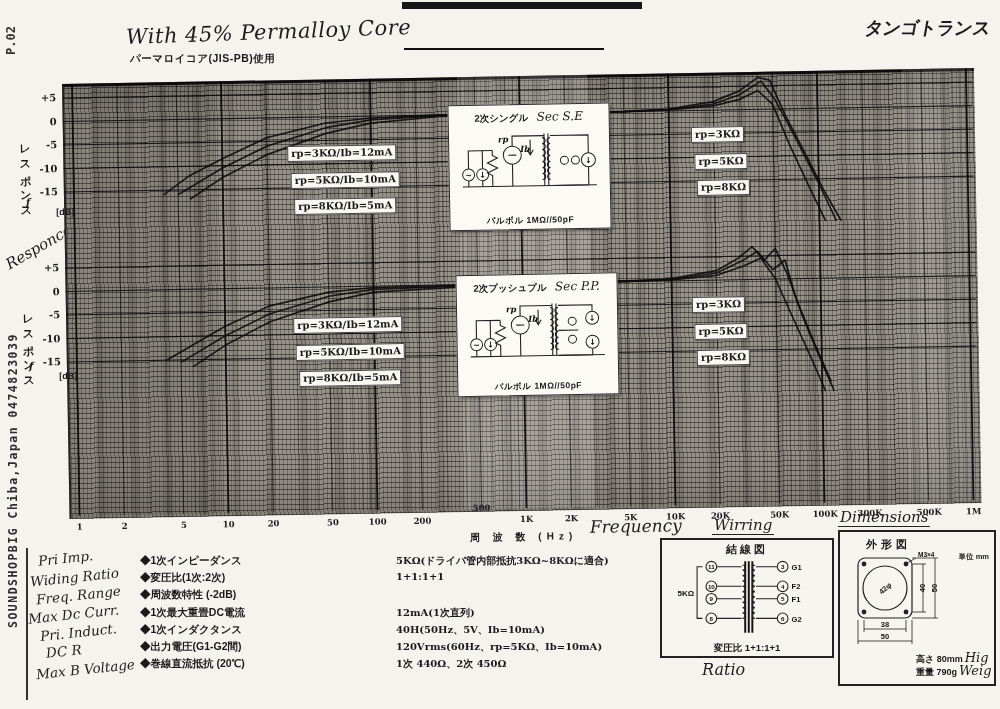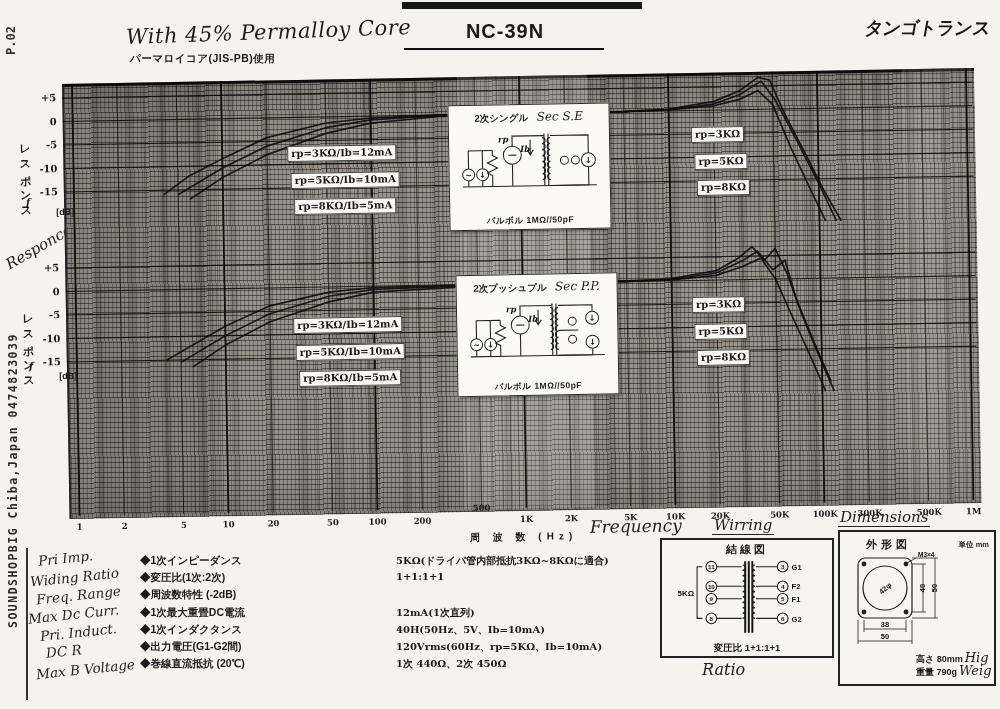--- a/index.html
+++ b/index.html
@@ -64,42 +64,41 @@
   .tn{font:700 7px "Liberation Sans",sans-serif;text-anchor:middle;}
   .tl{font:700 8.5px "Liberation Sans",sans-serif;}
   .wimp{font:700 9px "Liberation Sans",sans-serif;}
   .wire-ratio{position:absolute;bottom:1px;left:0;width:100%;text-align:center;font:700 9.5px "Liberation Sans",sans-serif;}
   .wire-ratio-hand{position:absolute;left:42px;top:126px;font-size:16px;}
 
   .dims-wrap{position:absolute;left:838px;top:528px;width:158px;height:160px;text-decoration:underline;}
   .dims-hand{position:absolute;left:0px;top:-20px;font-size:15px;border-bottom:1.5px solid #222;padding:0 2px;}
   .dims-box{position:absolute;top:2px;left:0;width:154px;height:152px;border:2px solid #222;background:#f7f5ef;}
   .dims-title{position:absolute;left:26px;top:5px;font:700 11px "Liberation Sans",sans-serif;letter-spacing:4px;}
-  .dims-unit{position:absolute;right:5px;top:8px;font:700 7.5px "Liberation Sans",sans-serif;}
+  .dims-unit{position:absolute;right:5px;top:20px;font:700 7.5px "Liberation Sans",sans-serif;}
   .dsvg{position:absolute;left:2px;top:18px;width:150px;height:106px;}
   .dl{stroke:#222;fill:none;stroke-width:1.2;}
   .dd{stroke:#222;fill:none;stroke-width:.8;}
   .dt{font:700 7.5px "Liberation Sans",sans-serif;text-anchor:middle;}
   .dt2{font:700 6.5px "Liberation Sans",sans-serif;}
   .dims-ht{position:absolute;left:76px;top:118px;font:700 9px "Liberation Sans",sans-serif;white-space:nowrap;}
   .dims-wt{position:absolute;left:76px;top:131px;font:700 9px "Liberation Sans",sans-serif;white-space:nowrap;}
   .dims-hand-sm{font-family:"DejaVu Serif",serif;font-style:italic;font-size:13px;margin-left:2px;font-weight:400;}
 </style>
 </head>
 <body>
 
 <div class="page">
 
   <div class="scan-bar"></div>
   <div class="fax-pnum">P.02</div>
   <div class="fax-sender">SOUNDSHOPBIG Chiba,Japan 0474823039</div>
 
   <div class="hdr-hand hand">With 45% Permalloy Core</div>
   <div class="hdr-sub">パーマロイコア(JIS-PB)使用</div>
-  <div class="hdr-model">NC-39N</div>
   <div class="hdr-underline"></div>
   <div class="hdr-brand">タンゴトランス</div>
   <div class="resp-note hand">Responce</div>
 
   <div id="chart-area">
     <div class="grid-block"></div>
     <div class="band" style="left:30px;width:120px;background:rgba(0,0,0,.10);"></div>
     <div class="band" style="left:395px;width:130px;background:rgba(255,255,255,.16);"></div>
     <div class="band" style="left:840px;width:70px;background:rgba(255,255,255,.12);"></div>
     <svg id="grid-svg" width="910" height="432">

